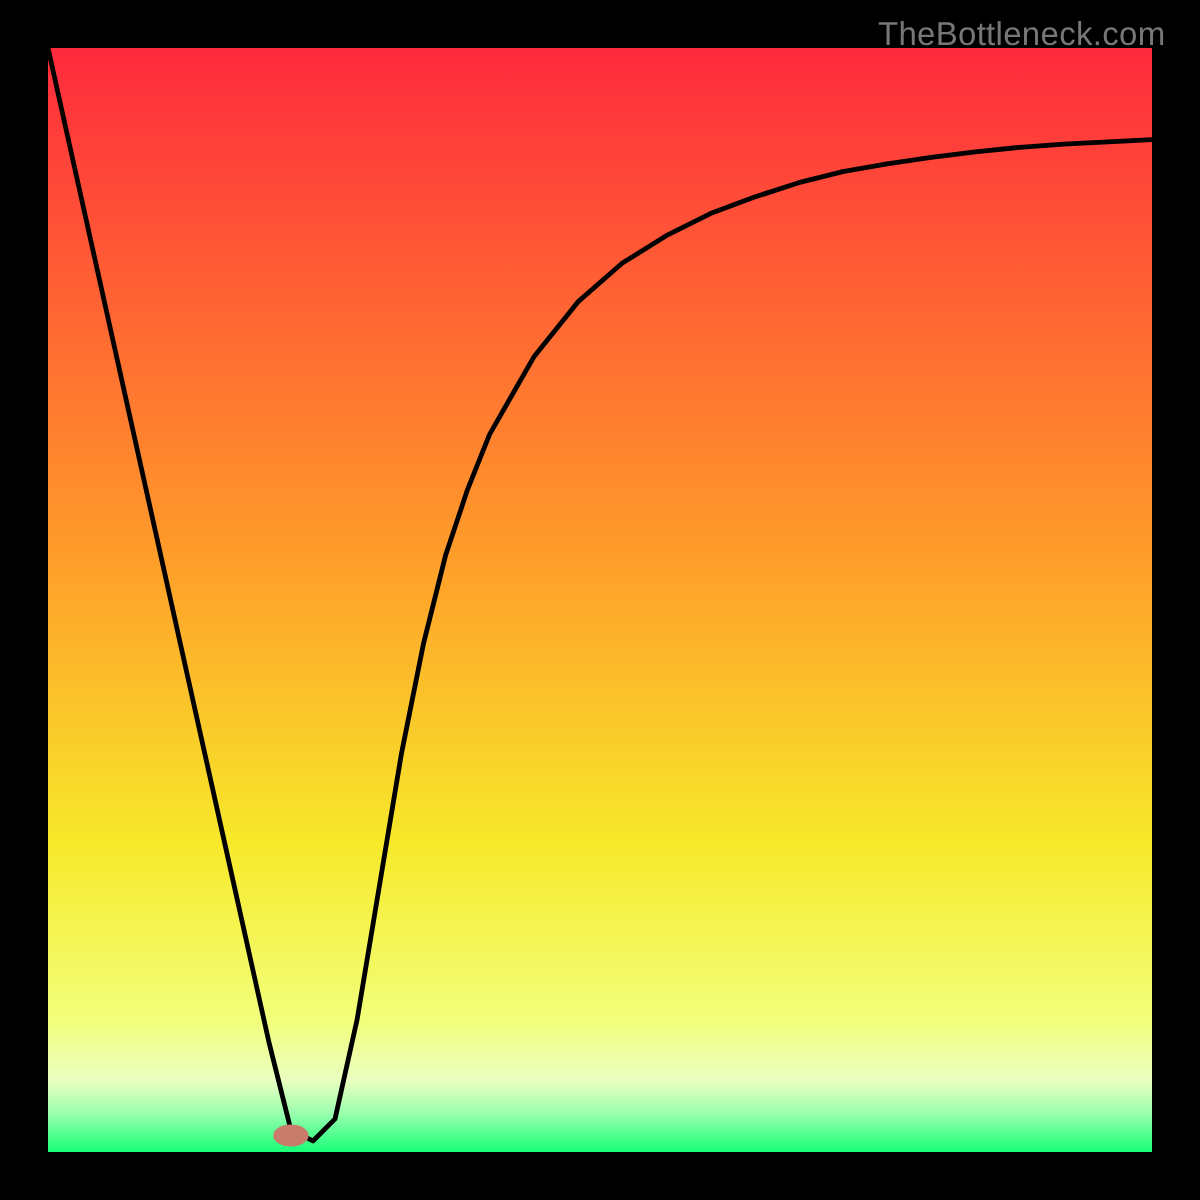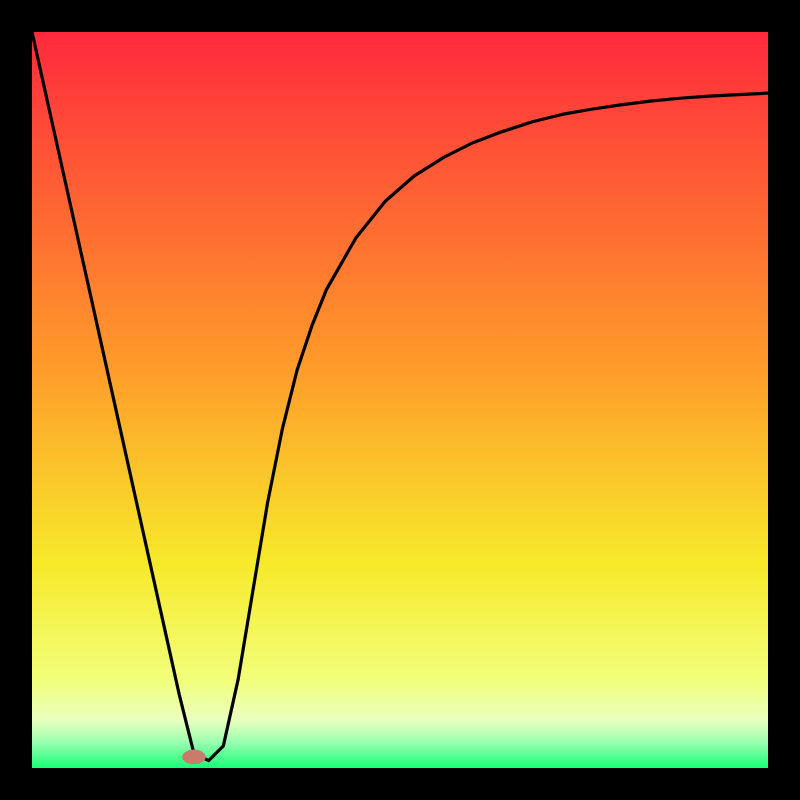--- a/index.html
+++ b/index.html
@@ -52,13 +52,14 @@
             <stop offset="93.5%" stop-color="#eaffc0"></stop>
             <stop offset="96.5%" stop-color="#9affaf"></stop>
             <stop offset="100%" stop-color="#18ff77"></stop>
           </linearGradient>
         </defs>
         <rect x="0" y="0" width="736" height="736" fill="url(#bg-grad)"></rect>
         <path d="M0.00 0.00 L29.44 132.48 L58.88 264.96 L88.32 397.44 L117.76 529.92 L147.20 662.40 L161.92 721.28 L176.64 728.64 L191.36 713.92 L206.08 647.68 L220.80 559.36 L235.52 471.04 L250.24 397.44 L264.96 338.56 L279.68 294.40 L294.40 257.60 L323.84 206.08 L353.28 169.28 L382.72 143.52 L412.16 125.12 L441.60 110.40 L471.04 99.36 L500.48 89.79 L529.92 82.43 L559.36 77.28 L588.80 72.86 L618.24 69.18 L647.68 66.24 L677.12 64.03 L706.56 62.56 L736.00 61.09" fill="none" stroke="#000000" stroke-width="3.2" stroke-linejoin="round" stroke-linecap="round"></path>
         <ellipse cx="161.92" cy="724.96" rx="11.78" ry="7.36" fill="#c97b6c"></ellipse>
       </svg>
   </div>
+  <div class="watermark">TheBottleneck.com</div>
 </div>
 
 </body></html>

